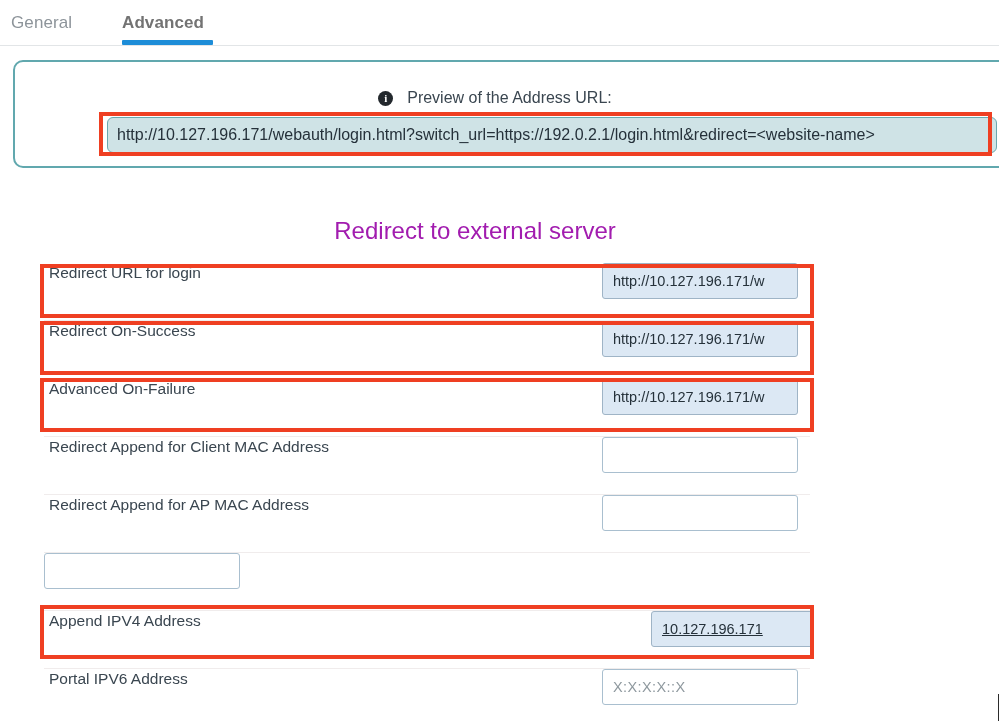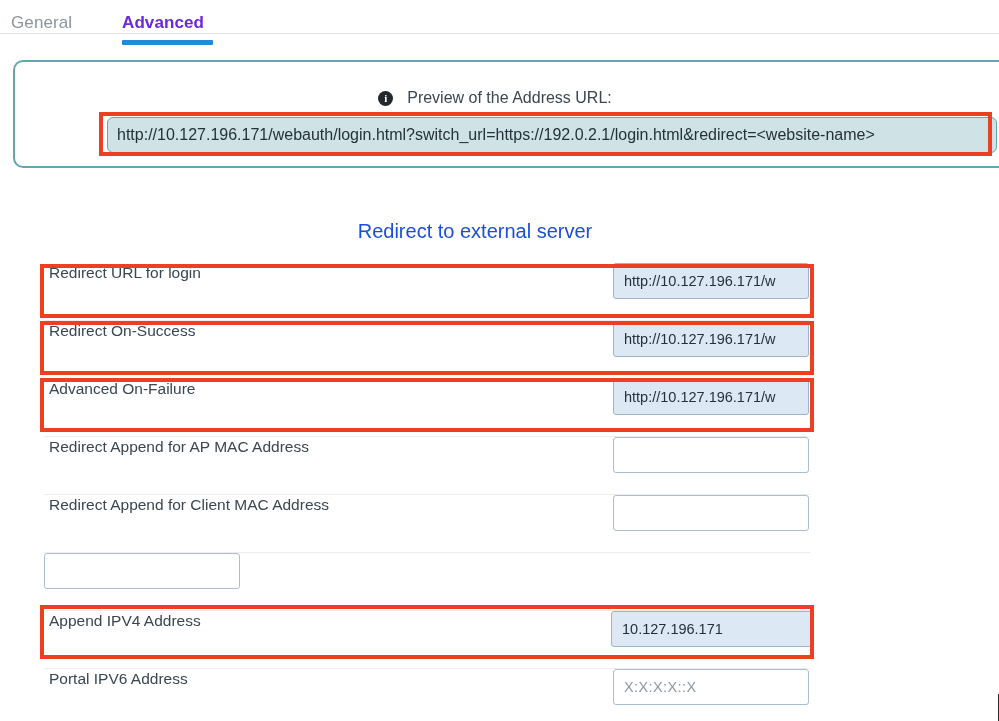--- a/index.html
+++ b/index.html
@@ -14,41 +14,41 @@
     overflow: hidden;
     font-family: "Liberation Sans", sans-serif;
     color: #3a4650;
   }
 
   
   .tabbar {
     position: absolute;
     left: 0; top: 0;
     width: 999px;
-    height: 34px;
+    height: 46px;
     border-bottom: 1px solid #e2e5e7;
     box-sizing: border-box;
   }
   .tab {
     position: absolute;
     top: 12px;
     font-size: 17px;
     line-height: 22px;
     letter-spacing: 0.1px;
     cursor: pointer;
     white-space: nowrap;
   }
   .tab-general {
     left: 11px;
     color: #8d949a;
     font-weight: 400;
   }
   .tab-advanced {
     left: 122px;
-    color: #6d28d9;
+    color: #737373;
     font-weight: 700;
   }
   .tab-underline {
     position: absolute;
     left: 122px;
     top: 40px;
     width: 91px;
     height: 5px;
     background: #1d8dd8;
     border-radius: 1px;
@@ -125,22 +125,22 @@
     pointer-events: none;
   }
 
   
   .section-title {
     position: absolute;
     left: 0;
     top: 218px;
     width: 950px;
     text-align: center;
-    font-size: 20px;
-    color: #1d4ed8;
+    font-size: 24px;
+    color: #a21caf;
     line-height: 26px;
   }
 
   
   .form {
     position: absolute;
     left: 44px;
     top: 263px;
     width: 766px;
   }
@@ -167,29 +167,30 @@
     border: 1px solid #a9bfcf;
     border-radius: 3px;
     background: #ffffff;
     font-family: "Liberation Sans", sans-serif;
     font-size: 14.5px;
     color: #25313a;
     padding: 0 10px;
     line-height: 34px;
     white-space: nowrap;
     overflow: hidden;
-    margin-right: 1px;
+    margin-right: 12px;
   }
   .row-field.filled {
     background: #dce8f4;
     border-color: #9fb4c6;
   }
   .row-field.wide {
-    width: 203px;
+    width: 163px;
     margin-right: -4px;
+    text-decoration: underline;
   }
   .row-field.placeholder {
     color: #8f999f;
     letter-spacing: 0.4px;
   }
 
   
   .hl {
     position: absolute;
     border: 4px solid #ef3f22;
@@ -242,26 +243,26 @@
     <span class="row-label">Redirect On-Success</span>
     <span class="row-field filled">http://10.127.196.171/w</span>
   </div>
 
   <div class="row">
     <span class="row-label">Advanced On-Failure</span>
     <span class="row-field filled">http://10.127.196.171/w</span>
   </div>
 
   <div class="row">
+    <span class="row-label">Redirect Append for Client MAC Address</span>
+    <span class="row-field"></span>
+  </div>
+
+  <div class="row">
     <span class="row-label">Redirect Append for AP MAC Address</span>
-    <span class="row-field"></span>
-  </div>
-
-  <div class="row">
-    <span class="row-label">Redirect Append for Client MAC Address</span>
     <span class="row-field"></span>
   </div>
 
   <div class="row">
     <span class="row-field"></span>
   </div>
 
   <div class="row">
     <span class="row-label">Append IPV4 Address</span>
     <span class="row-field filled wide">10.127.196.171</span>

